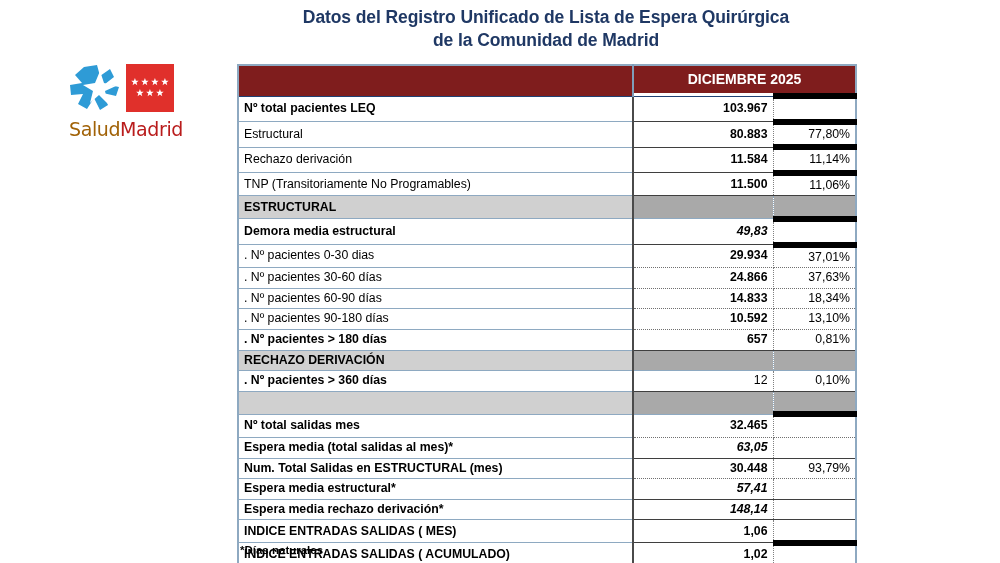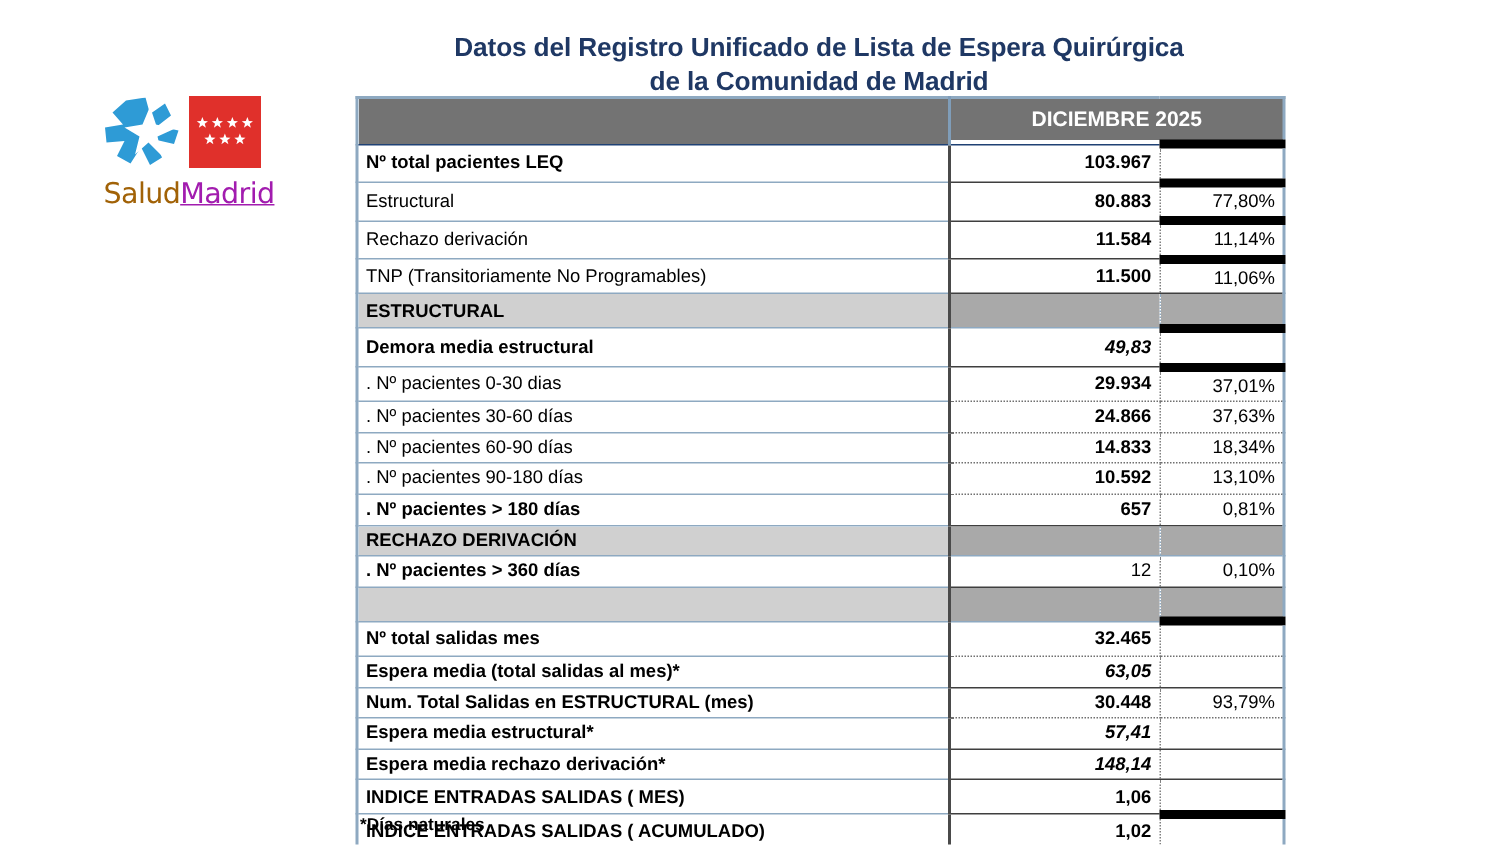--- a/index.html
+++ b/index.html
@@ -12,21 +12,21 @@
     height: 563px;
     position: relative;
     font-family: "Liberation Sans", sans-serif;
     overflow: hidden;
   }
 
   
   #title-block {
     position: absolute;
     left: 236px;
-    top: 20px;
+    top: 6px;
     width: 620px;
     text-align: center;
     color: #1F3864;
     font-weight: bold;
     font-size: 17.5px;
     line-height: 23px;
     letter-spacing: -0.1px;
   }
 
   
@@ -61,21 +61,21 @@
   #logo-red-square svg { display:block; }
   #logo-wordmark {
     text-align: center;
     font-size: 19px;
     font-weight: 400;
     letter-spacing: -0.4px;
     margin-top: 4px;
     font-family: "DejaVu Sans", sans-serif;
   }
   .wm-salud { color: #a16207; }
-  .wm-madrid { color: #a21caf; text-decoration: underline; }
+  .wm-madrid { color: #b91c1c; }
 
   
   #table-wrap {
     position: absolute;
     left: 237px;
     top: 64px;
     width: 618px;
   }
   table.leq {
     border-collapse: collapse;
@@ -93,21 +93,21 @@
     height: 19.6px;
     line-height: 19.6px;
     color: #000000;
     white-space: nowrap;
     overflow: hidden;
     background: #ffffff;
   }
 
   
   tr.hdr td {
-    background: #737373;
+    background: #7f1d1d;
     color: #ffffff;
     font-weight: bold;
     font-size: 14px;
     height: 27px;
     line-height: 27px;
     text-align: center;
     border: 1px solid #1F4174;
   }
   tr.hdr td.hdr-blank { border-right: 2px solid #7F9DB9; }
 

